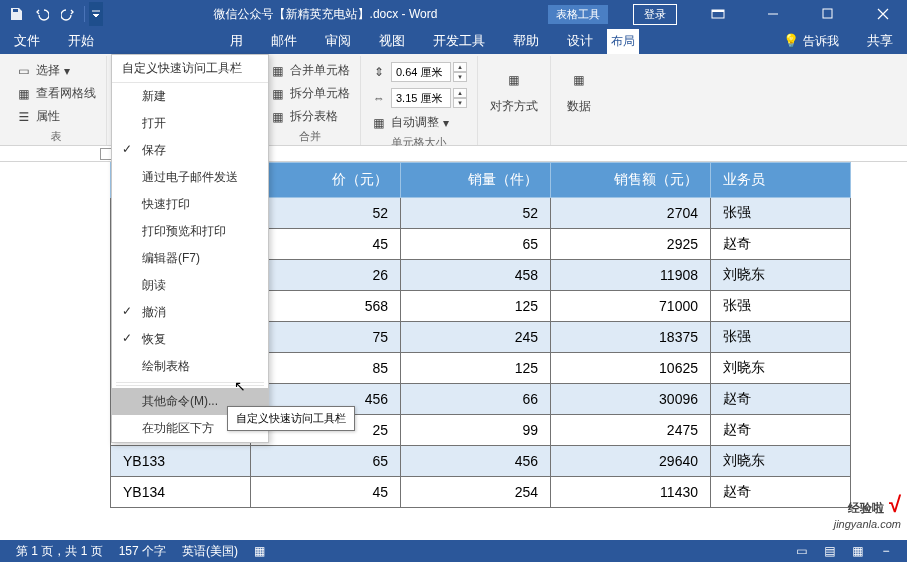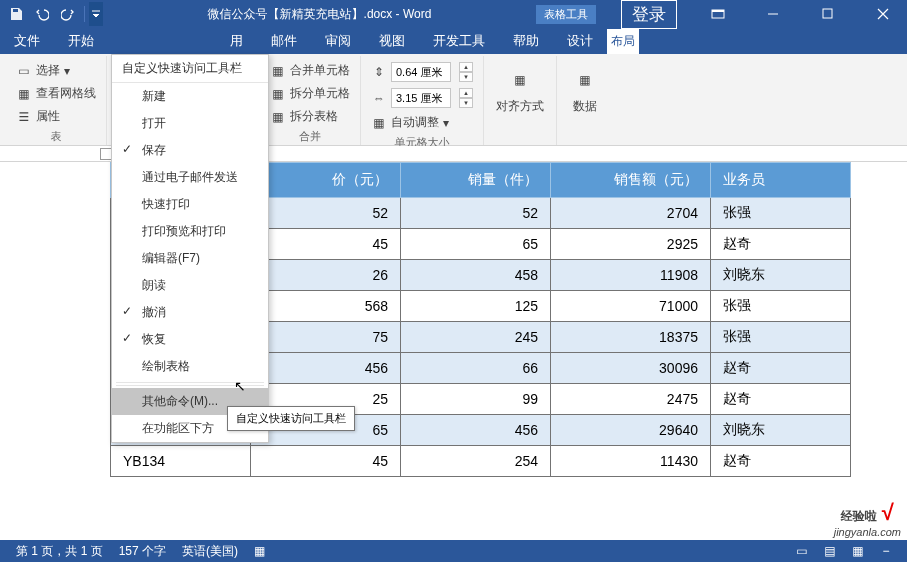--- a/index.html
+++ b/index.html
@@ -6,37 +6,37 @@
 body{background:#fff;width:907px;height:562px;overflow:hidden;position:relative}
 .titlebar{background:#2b579a;height:28px;display:flex;align-items:center;color:#fff;padding:0 4px}
 .qat{display:flex;align-items:center;gap:2px}
 .qat-btn{width:24px;height:24px;display:flex;align-items:center;justify-content:center;color:#fff;cursor:pointer}
 .qat-sep{width:1px;height:16px;background:#4a74b8;margin:0 2px}
 .qat-dd{width:14px;height:24px;display:flex;align-items:center;justify-content:center;background:#1e4e8c;cursor:pointer}
 .title-center{flex:1;text-align:center;font-size:12px}
 .title-right{display:flex;align-items:center;gap:15px}
 .win-btn{width:40px;height:28px;display:flex;align-items:center;justify-content:center;cursor:pointer;color:#fff}
 .tool-badge{background:#4a7fc4;padding:2px 8px;font-size:11px;margin-right:4px}
-.login-btn{border:1px solid #fff;padding:2px 10px;font-size:17px;margin:0 6px;cursor:pointer}
+.login-btn{border:1px solid #fff;padding:2px 10px;font-size:11px;margin:0 6px;cursor:pointer}
 .menubar{background:#2b579a;height:26px;display:flex;align-items:center;color:#fff;padding:0 0}
 .menu-item{padding:4px 14px;cursor:pointer;font-size:13px}
 .menu-file{background:#2b579a}
 .menu-active{background:#fff;color:#2b579a;padding:4px 4px}
 .menu-right{margin-left:auto;display:flex;align-items:center}
 .ribbon{background:#f3f3f3;height:92px;border-bottom:1px solid #d4d4d4;display:flex;padding:2px 6px 0 6px}
 .ribbon-group{display:flex;flex-direction:column;padding:0 6px;border-right:1px solid #e1e1e1}
 .ribbon-group:last-child{border-right:none}
 .rg-content{flex:1;display:flex;align-items:flex-start;gap:4px;padding-top:4px}
 .rg-label{text-align:center;font-size:11px;color:#666;padding:2px 0}
 .rg-col{display:flex;flex-direction:column;gap:2px}
 .rg-item{display:flex;align-items:center;gap:4px;padding:2px 4px;font-size:12px;color:#444;white-space:nowrap}
 .rg-icon{width:16px;height:16px;display:inline-flex;align-items:center;justify-content:center}
 .rg-big{display:flex;flex-direction:column;align-items:center;padding:4px 6px;gap:2px;text-align:center;font-size:12px;color:#444}
 .rg-big-icon{width:32px;height:32px;display:flex;align-items:center;justify-content:center}
-.spinner{display:flex;align-items:center;gap:8px}
+.spinner{display:flex;align-items:center;gap:2px}
 .spinner input{width:60px;height:20px;border:1px solid #c6c6c6;padding:0 4px;font-size:11px}
 .spin-btns{display:flex;flex-direction:column}
 .spin-btn{width:14px;height:10px;border:1px solid #c6c6c6;background:#fdfdfd;font-size:7px;display:flex;align-items:center;justify-content:center;cursor:pointer}
 .ruler{height:16px;background:#fff;border-bottom:1px solid #d4d4d4;position:relative}
 .ruler-tab{position:absolute;left:100px;top:2px;width:12px;height:12px;border:1px solid #999;background:#fff}
 .doc-area{background:#fff;height:362px;overflow:hidden;position:relative}
 .table{border-collapse:collapse;margin-left:110px;margin-top:0}
 .table th{background:#5b9bd5;color:#fff;padding:8px 12px;text-align:left;font-weight:normal;border:1px solid #9cc3e5;font-size:14px}
 .table td{padding:6px 12px;border:1px solid #737373;font-size:14px}
 .table tr.odd td{background:#deeaf6}
@@ -47,21 +47,21 @@
 .dd-item{padding:5px 8px 5px 30px;font-size:12px;color:#333;cursor:pointer;position:relative;white-space:nowrap}
 .dd-item.checked::before{content:"✓";position:absolute;left:10px;color:#333}
 .dd-item.highlight{background:#c5c5c5}
 .dd-sep{height:1px;background:#e5e5e5;margin:2px 4px}
 .tooltip{position:absolute;left:227px;top:406px;background:#fff;border:1px solid #767676;padding:4px 8px;font-size:11px;z-index:101;box-shadow:1px 1px 3px rgba(0,0,0,0.2)}
 .cursor-arrow{position:absolute;left:234px;top:378px;z-index:102;font-size:14px;color:#000}
 .statusbar{position:absolute;bottom:0;left:0;right:0;height:22px;background:#2b579a;color:#fff;display:flex;align-items:center;padding:8px 8px;font-size:11px}
 .sb-item{padding:0 8px}
 .sb-right{margin-left:auto;display:flex;align-items:center;gap:2px}
 .sb-btn{width:26px;height:22px;display:flex;align-items:center;justify-content:center;cursor:pointer}
-.watermark{position:absolute;right:6px;bottom:24px;z-index:50;text-align:center}
+.watermark{position:absolute;right:6px;bottom:32px;z-index:50;text-align:right}
 .watermark .t1{font-size:18px;font-weight:bold;color:#444}
 .watermark .t1 .red{color:#e60000;font-size:22px}
 .watermark .t2{font-size:11px;color:#444;font-style:italic}
 </style>
 </head>
 <body>
 
 <div class="titlebar">
   <div class="qat">
     <div class="qat-btn">
@@ -120,20 +120,24 @@
   <div class="menu-item" style="visibility:hidden">插入</div>
   <div class="menu-item" style="visibility:hidden">设计</div>
   <div class="menu-item">用</div>
   <div class="menu-item">邮件</div>
   <div class="menu-item">审阅</div>
   <div class="menu-item">视图</div>
   <div class="menu-item">开发工具</div>
   <div class="menu-item">帮助</div>
   <div class="menu-item">设计</div>
   <div class="menu-active">布局</div>
+  <div class="menu-right">
+    <div class="menu-item">💡 <span>告诉我</span></div>
+    <div class="menu-item">共享</div>
+  </div>
 </div>
 
 <div class="ribbon">
   <div class="ribbon-group">
     <div class="rg-content">
         <div class="rg-col">
       <div class="rg-item"><span class="rg-icon">▭</span><span>选择</span> ▾</div>
       <div class="rg-item">
             <span class="rg-icon">▦</span>
             <span>查看网格线</span>
@@ -279,20 +283,27 @@
           <td class="num">125</td>
           <td class="num">71000</td>
           <td>张强</td>
         </tr>
         <tr class="odd">
           <td></td>
           <td class="num">75</td>
           <td class="num">245</td>
           <td class="num">18375</td>
           <td>张强</td>
+        </tr>
+        <tr class="even">
+          <td></td>
+          <td class="num">85</td>
+          <td class="num">125</td>
+          <td class="num">10625</td>
+          <td>刘晓东</td>
         </tr>
         <tr class="odd">
           <td>YB131</td>
           <td class="num">456</td>
           <td class="num">66</td>
           <td class="num">30096</td>
           <td>赵奇</td>
         </tr>
         <tr class="even">
           <td>YB132</td>

